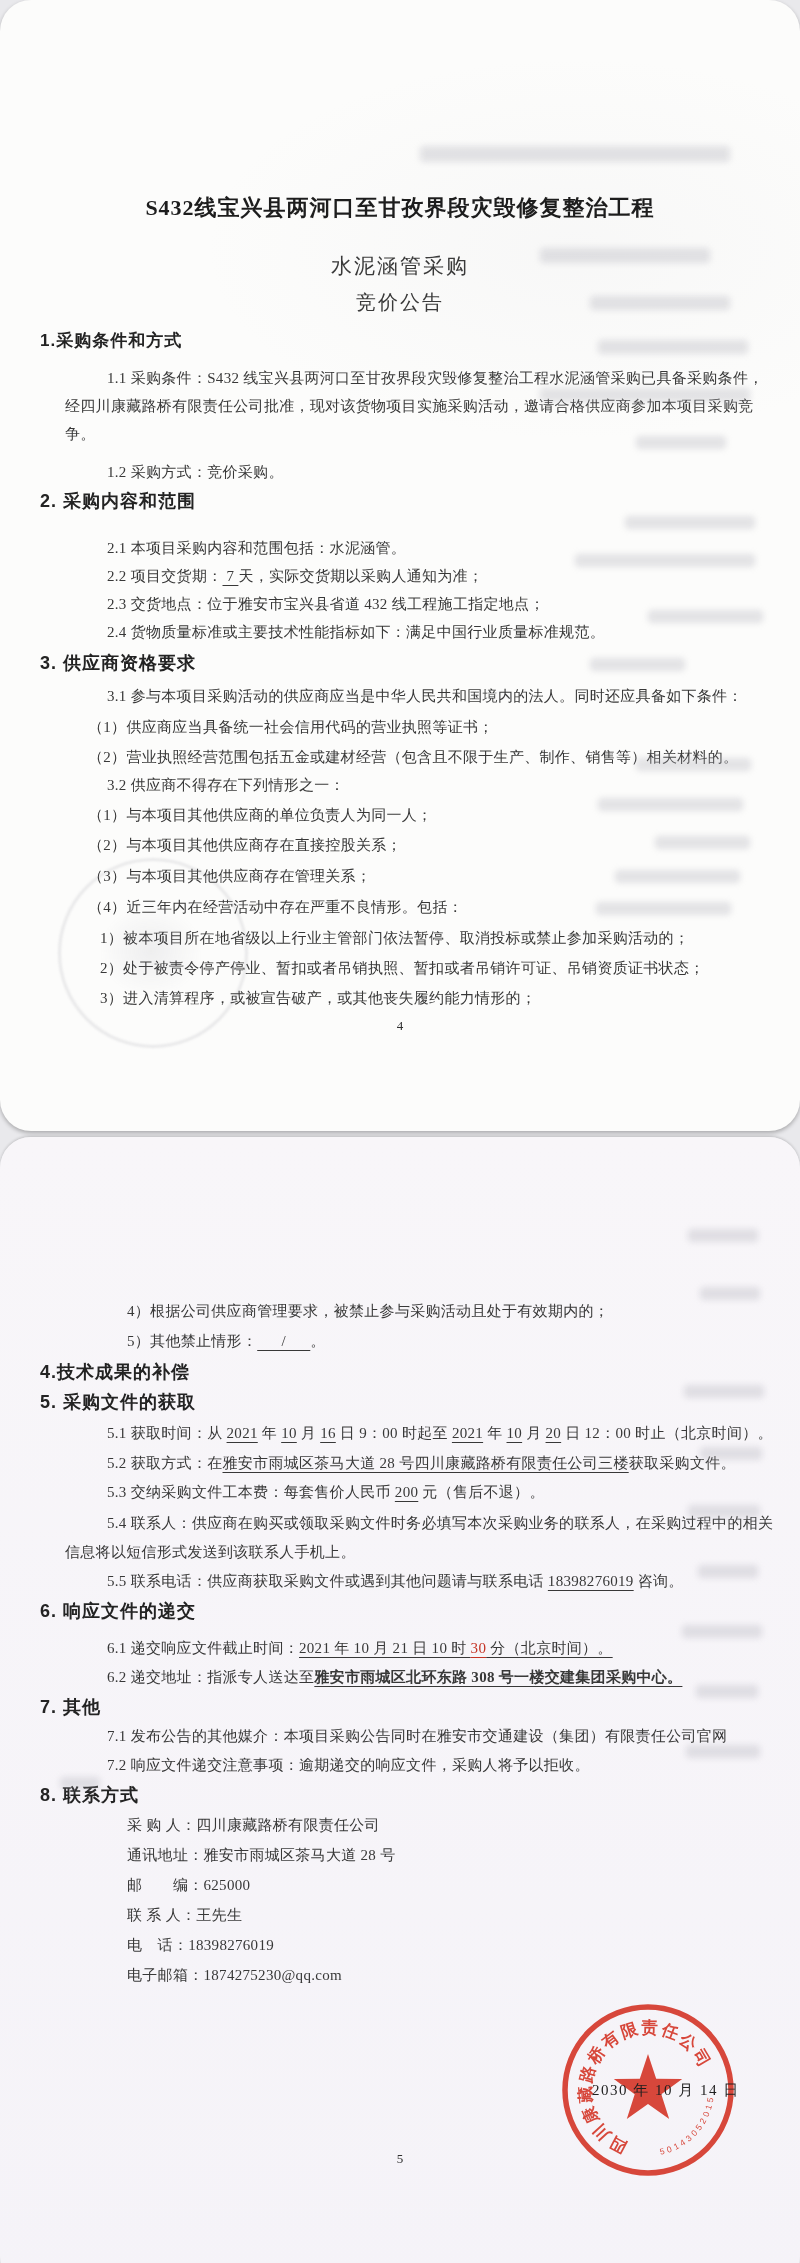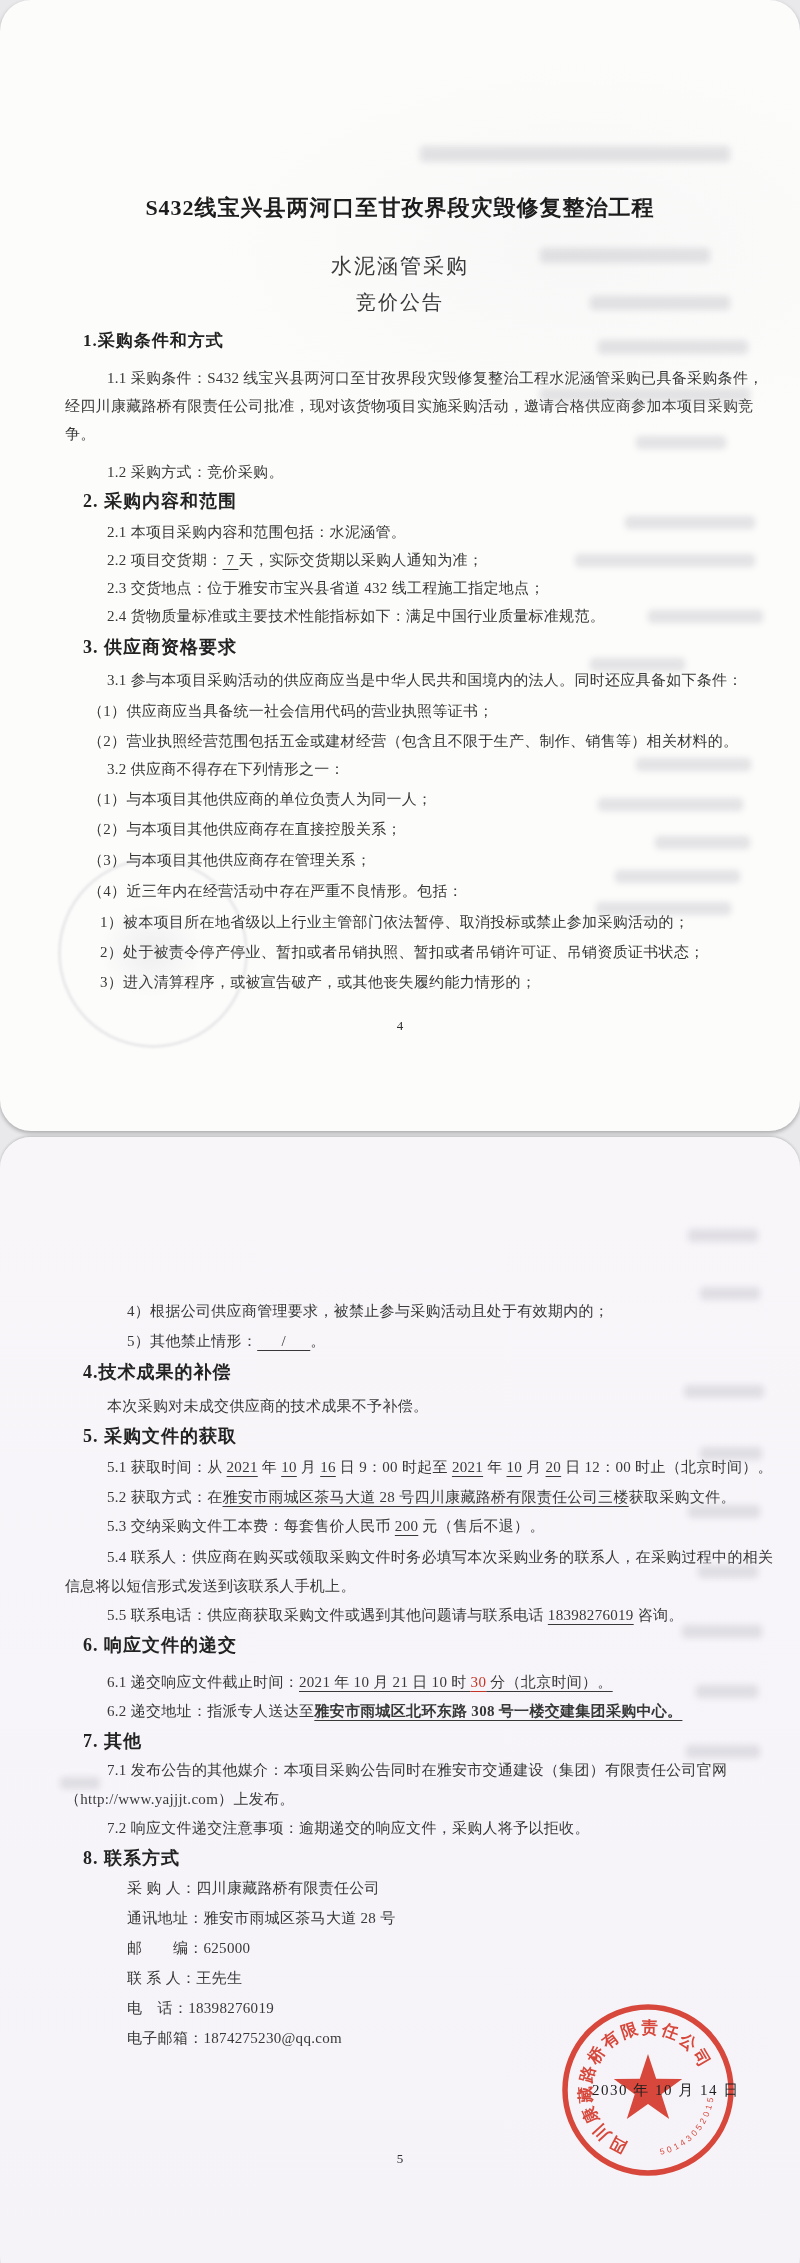--- a/index.html
+++ b/index.html
@@ -66,27 +66,27 @@
     font-family:"Liberation Sans", sans-serif;
     font-size:20px;
     line-height:30px;
     color:#3a3a3a;
     text-align:center;
     letter-spacing:2px;
     margin:0;
     white-space:nowrap;
   }
   .h-sec{
-    font-family:Liberation Serif, serif;
+    font-family:Liberation Sans, sans-serif;
     font-weight:bold;
     font-size:18px;
     line-height:30px;
     color:#232323;
     letter-spacing:1px;
-    margin-left:83px;
+    margin-left:40px;
     white-space:nowrap;
   }
   .h-sec.small{font-size:17px;line-height:28px;}
   .u{text-decoration:underline;text-underline-offset:4px;}
   .b{font-weight:bold;}
   .r{color:#c43325;}
   .pageno{
     position:absolute;left:0;right:0;
     text-align:center;
     font-size:13px;color:#2f2f2f;
@@ -134,21 +134,21 @@
   <div class="h-sec small" style="margin-top:10px">1.采购条件和方式</div>
 
   <div class="line ind" style="margin-top:9px">1.1 采购条件：S432 线宝兴县两河口至甘孜界段灾毁修复整治工程水泥涵管采购已具备采购条件，</div>
   <div class="line">经四川康藏路桥有限责任公司批准，现对该货物项目实施采购活动，邀请合格供应商参加本项目采购竞</div>
   <div class="line">争。</div>
 
   <div class="line ind" style="margin-top:10px">1.2 采购方式：竞价采购。</div>
 
   <div class="h-sec">2. 采购内容和范围</div>
 
-  <div class="line ind" style="margin-top:2px">2.1 本项目采购内容和范围包括：水泥涵管。</div>
+  <div class="line ind" style="margin-top:18px">2.1 本项目采购内容和范围包括：水泥涵管。</div>
   <div class="line ind"><span>2.2 项目交货期：</span><span class="u">&nbsp;7&nbsp;</span><span>天，实际交货期以采购人通知为准；</span></div>
   <div class="line ind">2.3 交货地点：位于雅安市宝兴县省道 432 线工程施工指定地点；</div>
   <div class="line ind">2.4 货物质量标准或主要技术性能指标如下：满足中国行业质量标准规范。</div>
 
   <div class="h-sec" style="margin-top:2px">3. 供应商资格要求</div>
 
   <div class="line ind" style="margin-top:4px">3.1 参与本项目采购活动的供应商应当是中华人民共和国境内的法人。同时还应具备如下条件：</div>
   <div class="line li1" style="margin-top:3px">（1）供应商应当具备统一社会信用代码的营业执照等证书；</div>
   <div class="line li1" style="margin-top:2px">（2）营业执照经营范围包括五金或建材经营（包含且不限于生产、制作、销售等）相关材料的。</div>
   <div class="line ind">3.2 供应商不得存在下列情形之一：</div>
@@ -178,37 +178,35 @@
     <div class="sm" style="left: 615px; top: 870px; width: 125px; height: 13px;"></div>
     <div class="sm" style="left: 596px; top: 902px; width: 135px; height: 13px;"></div>
   </div>
 
 <div class="page" id="page2">
 
   <div class="line li3 lh29" style="margin-top:160px">4）根据公司供应商管理要求，被禁止参与采购活动且处于有效期内的；</div>
   <div class="line li3 lh29" style="margin-top:1px"><span>5）其他禁止情形：</span><span class="u">&nbsp;&nbsp;&nbsp;&nbsp;&nbsp;&nbsp;/&nbsp;&nbsp;&nbsp;&nbsp;&nbsp;&nbsp;</span><span>。</span></div>
 
   <div class="h-sec" style="margin-top:1px">4.技术成果的补偿</div>
-  <div class="line ind lh29" style="margin-top:5px">本次采购对未成交供应商的技术成果不予补偿。</div>
 
   <div class="h-sec">5. 采购文件的获取</div>
   <div class="line ind lh29" style="margin-top:2px"><span>5.1 获取时间：从 </span><span class="u">2021</span><span> 年 </span><span class="u">10</span><span> 月 </span><span class="u">16</span><span> 日 9：00 时起至 </span><span class="u">2021</span><span> 年 </span><span class="u">10</span><span> 月 </span><span class="u">20</span><span> 日 12：00 时止（北京时间）。</span></div>
   <div class="line ind lh29" style="margin-top:1px"><span>5.2 获取方式：在</span><span class="u">雅安市雨城区茶马大道 28 号四川康藏路桥有限责任公司三楼</span><span>获取采购文件。</span></div>
   <div class="line ind lh29"><span>5.3 交纳采购文件工本费：每套售价人民币 </span><span class="u">200</span><span> 元（售后不退）。</span></div>
   <div class="line ind lh29" style="margin-top:2px">5.4 联系人：供应商在购买或领取采购文件时务必填写本次采购业务的联系人，在采购过程中的相关</div>
   <div class="line lh29">信息将以短信形式发送到该联系人手机上。</div>
   <div class="line ind lh29"><span>5.5 联系电话：供应商获取采购文件或遇到其他问题请与联系电话 </span><span class="u">18398276019</span><span> 咨询。</span></div>
 
   <div class="h-sec">6. 响应文件的递交</div>
   <div class="line ind lh29" style="margin-top:8px"><span>6.1 递交响应文件截止时间：</span><span class="u">2021 年 10 月 21 日 10 时 </span><span class="u r">30</span><span class="u"> 分（北京时间）。</span></div>
   <div class="line ind lh29"><span>6.2 递交地址：指派专人送达至</span><span class="u b">雅安市雨城区北环东路 308 号一楼交建集团采购中心。</span></div>
 
   <div class="h-sec">7. 其他</div>
   <div class="line ind lh29">7.1 发布公告的其他媒介：本项目采购公告同时在雅安市交通建设（集团）有限责任公司官网</div>
-  <div class="line lh29">（http://www.yajjjt.com）上发布。</div>
   <div class="line ind lh29">7.2 响应文件递交注意事项：逾期递交的响应文件，采购人将予以拒收。</div>
 
   <div class="h-sec">8. 联系方式</div>
   <div class="line contact">采 购 人：四川康藏路桥有限责任公司</div>
   <div class="line contact">通讯地址：雅安市雨城区茶马大道 28 号</div>
   <div class="line contact">邮　　编：625000</div>
   <div class="line contact">联 系 人：王先生</div>
   <div class="line contact">电　话：18398276019</div>
   <div class="line contact">电子邮箱：1874275230@qq.com</div>
 

